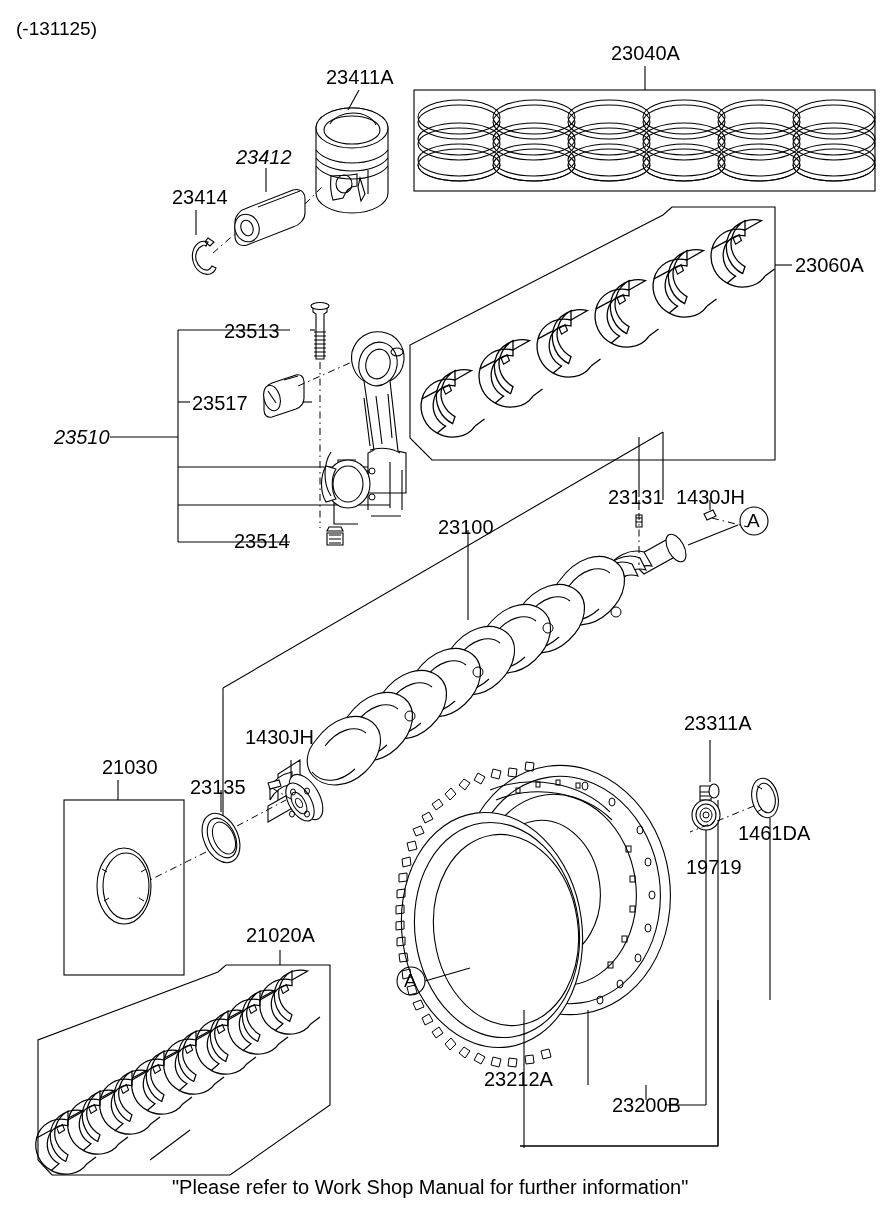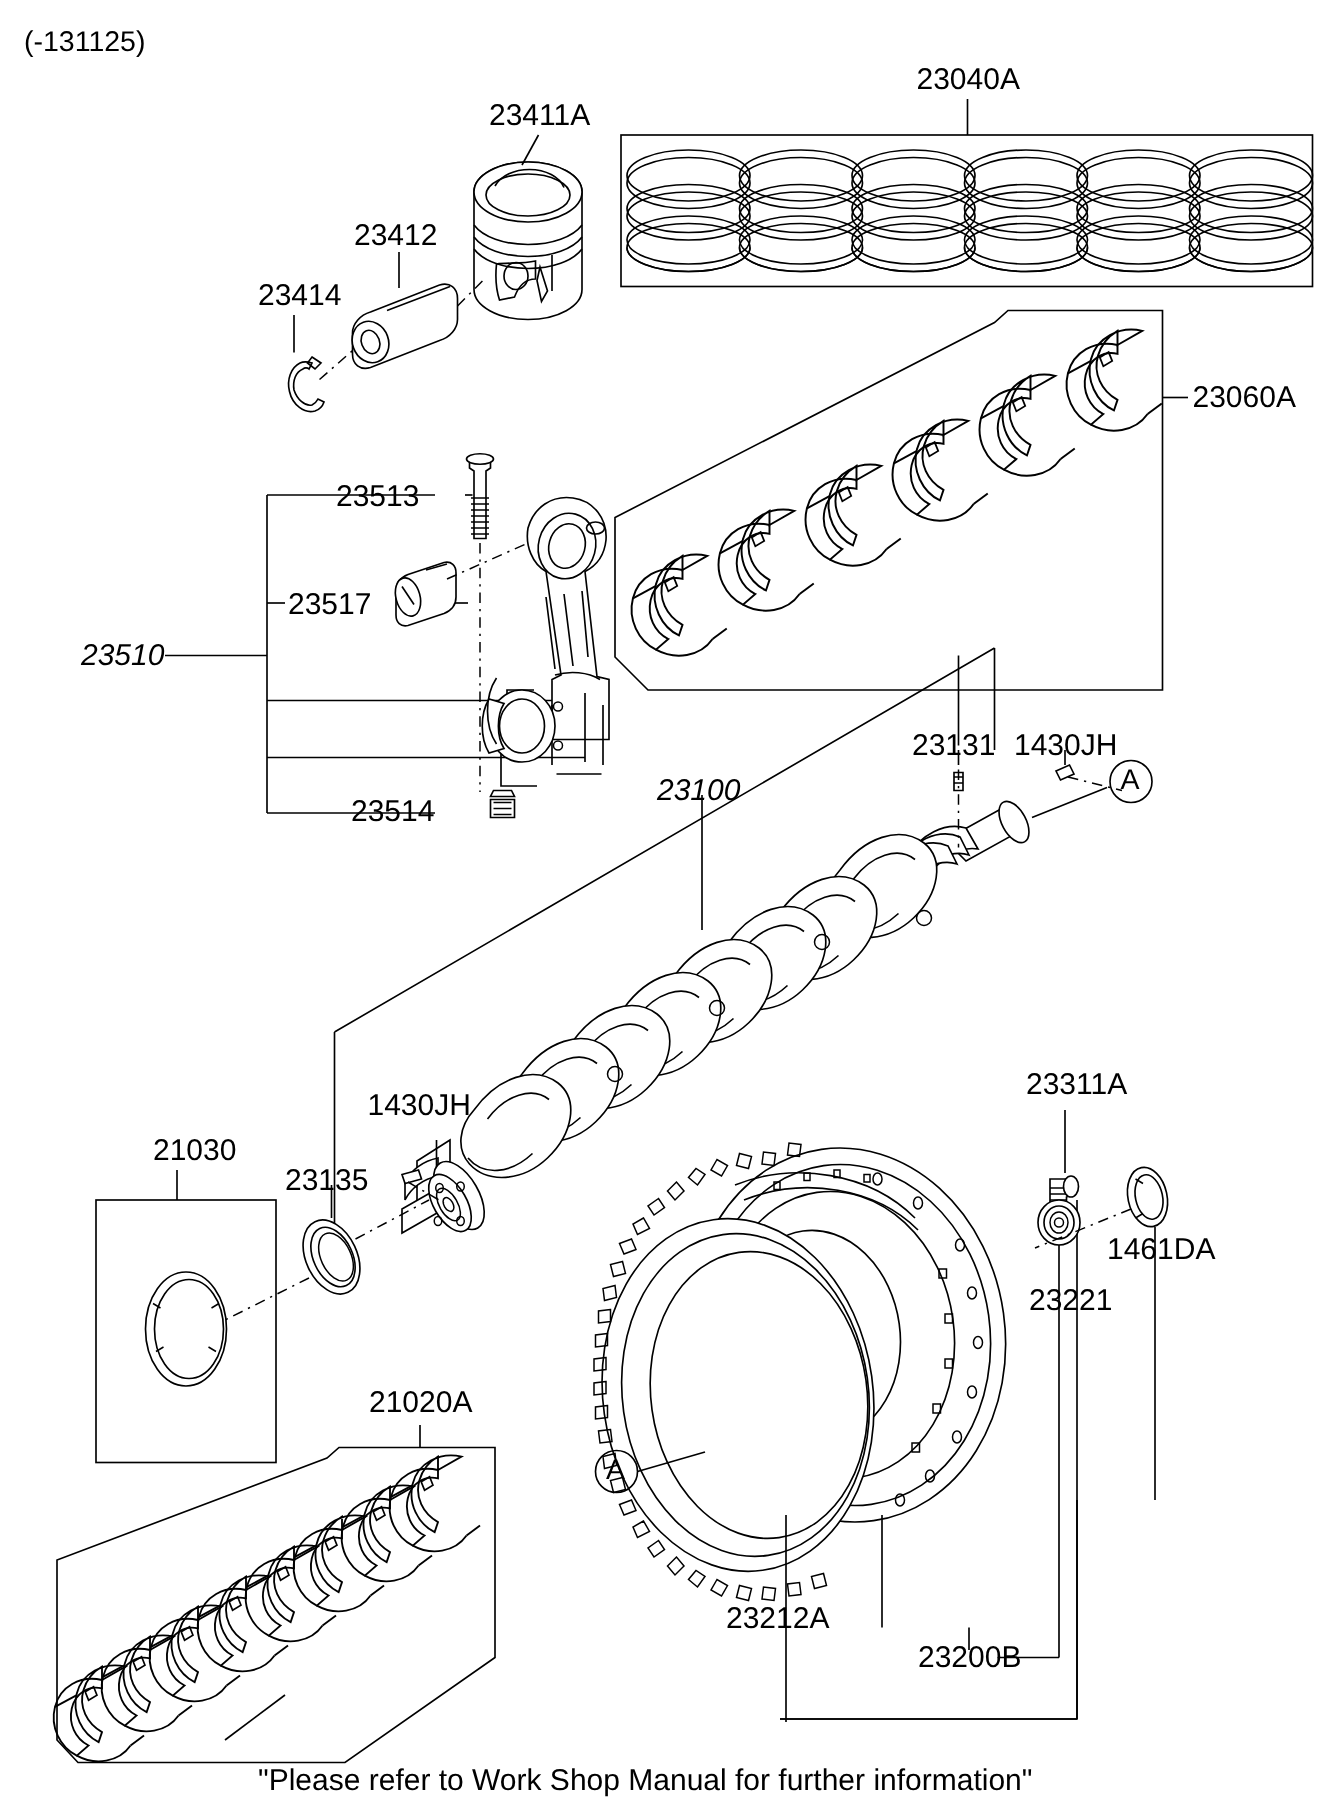--- a/index.html
+++ b/index.html
@@ -420,40 +420,40 @@
   <path class="lead" d="M646,1085 L646,1100"></path>
   <path class="ln" d="M520,1146 L718,1146"></path>
   <path class="ln" d="M718,1146 L718,1000"></path>
 
   <path class="ln" d="M150,1160 L190,1130"></path>
 </svg>
 
 <div class="lbl hdr" style="left:16px;top:18px;">(-131125)</div>
 
 <div class="lbl" style="left:326px;top:66px;">23411A</div>
-<div class="lbl" style="left:236px;top:146px;">23412</div>
+<div class="lbl" style="left:236px;top:146px;font-style:italic;">23412</div>
 <div class="lbl" style="left:172px;top:186px;">23414</div>
 <div class="lbl" style="left:611px;top:42px;">23040A</div>
 <div class="lbl" style="left:795px;top:254px;">23060A</div>
 
 <div class="lbl" style="left:224px;top:320px;">23513</div>
 <div class="lbl" style="left:192px;top:392px;">23517</div>
 <div class="lbl" style="left:54px;top:426px;font-style:italic;">23510</div>
 <div class="lbl" style="left:234px;top:530px;">23514</div>
 
-<div class="lbl" style="left:438px;top:516px;font-style:italic;">23100</div>
+<div class="lbl" style="left:438px;top:516px;">23100</div>
 <div class="lbl" style="left:608px;top:486px;">23131</div>
 <div class="lbl" style="left:676px;top:486px;">1430JH</div>
 <div class="lbl" style="left:245px;top:726px;">1430JH</div>
 <div class="lbl" style="left:190px;top:776px;">23135</div>
 <div class="lbl" style="left:90px;top:756px;margin-left:12px;">21030</div>
 <div class="lbl" style="left:246px;top:924px;">21020A</div>
 
 <div class="lbl" style="left:684px;top:712px;">23311A</div>
-<div class="lbl" style="left:686px;top:856px;">23221</div>
+<div class="lbl" style="left:686px;top:856px;">19719</div>
 <div class="lbl" style="left:738px;top:822px;">1461DA</div>
 <div class="lbl" style="left:484px;top:1068px;">23212A</div>
 <div class="lbl" style="left:612px;top:1094px;">23200B</div>
 
 <div class="lbl" style="left:404px;top:970px;font-size:19px;">A</div>
 <div class="lbl" style="left:747px;top:510px;font-size:19px;">A</div>
 
 <div class="lbl foot" style="left:172px;top:1176px;">"Please refer to Work Shop Manual for further information"</div>
 
 </div>

